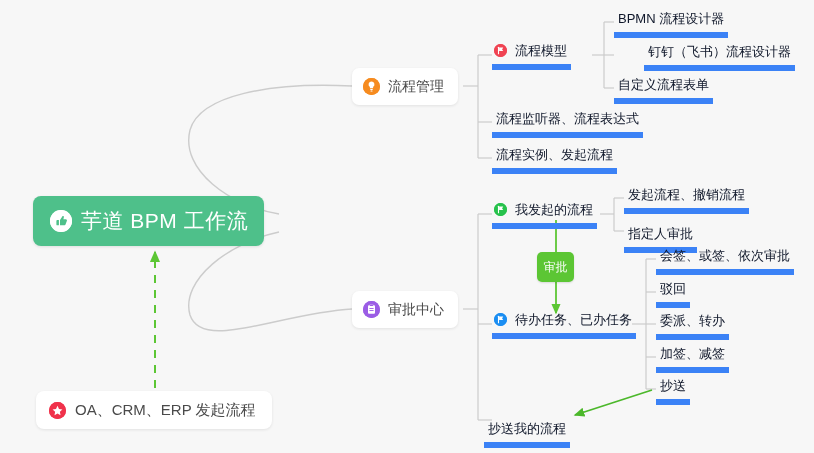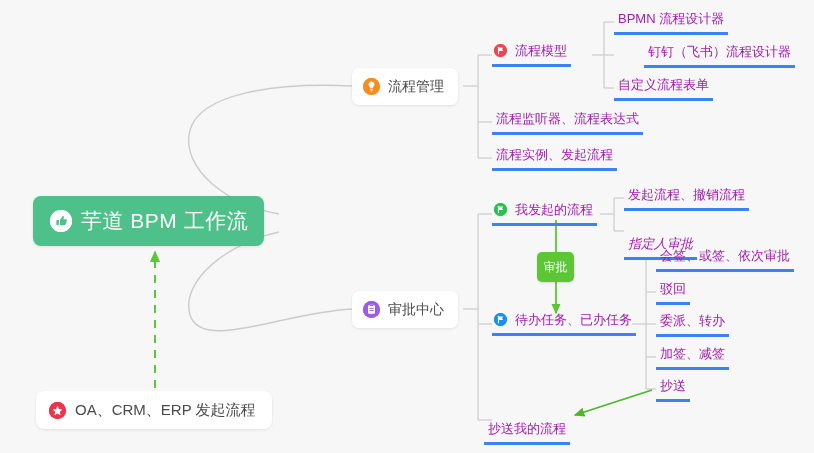--- a/index.html
+++ b/index.html
@@ -63,23 +63,23 @@
     font-size: 14px;
     color: #4a4a4a;
     margin-left: 8px;
   }
 
   
   .leaf {
     position: absolute;
     white-space: nowrap;
     font-size: 13px;
-    color: #a21caf;
+    color: #0f172a;
     padding: 0 4px 5px 4px;
-    border-bottom: 3px solid #3b82f6;
+    border-bottom: 6px solid #3b82f6;
     line-height: 17px;
   }
   .leaf.with-icon {
     display: flex;
     align-items: center;
     padding-left: 2px;
   }
   .leaf.with-icon .leaf-text { margin-left: 8px; }
 
   
@@ -251,21 +251,21 @@
       <svg width="13" height="13" viewBox="0 0 13 13">
         <circle cx="6.5" cy="6.5" r="6.5" fill="#27c24c"></circle>
         <path d="M4.5 3.2v6.6" stroke="#fff" stroke-width="1.1" stroke-linecap="round"></path>
         <path d="M5.1 3.6h4.1L8.1 5.4l1.1 1.7H5.1z" fill="#fff"></path>
       </svg>
     </span>
     <span class="leaf-text">我发起的流程</span>
   </div>
 
   <div class="leaf" style="left:624px; top:186px;">发起流程、撤销流程</div>
-  <div class="leaf" style="left:624px; top:235px;font-style:italic;">指定人审批</div>
+  <div class="leaf" style="left:624px; top:225px;">指定人审批</div>
 
   <div class="chip">
     <span>审批</span>
   </div>
 
   <div class="leaf with-icon" style="left:492px; top:311px;">
     <span class="ricon sm" style="background:#1b8ef2;">
       <svg width="13" height="13" viewBox="0 0 13 13">
         <circle cx="6.5" cy="6.5" r="6.5" fill="#1b8ef2"></circle>
         <path d="M4.5 3.2v6.6" stroke="#fff" stroke-width="1.1" stroke-linecap="round"></path>

